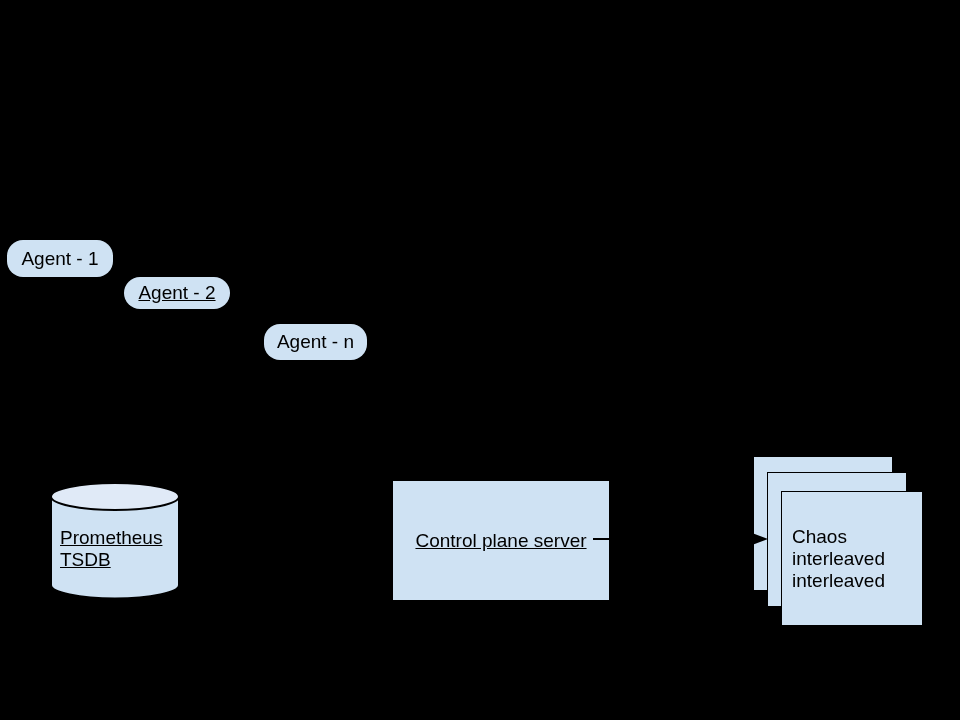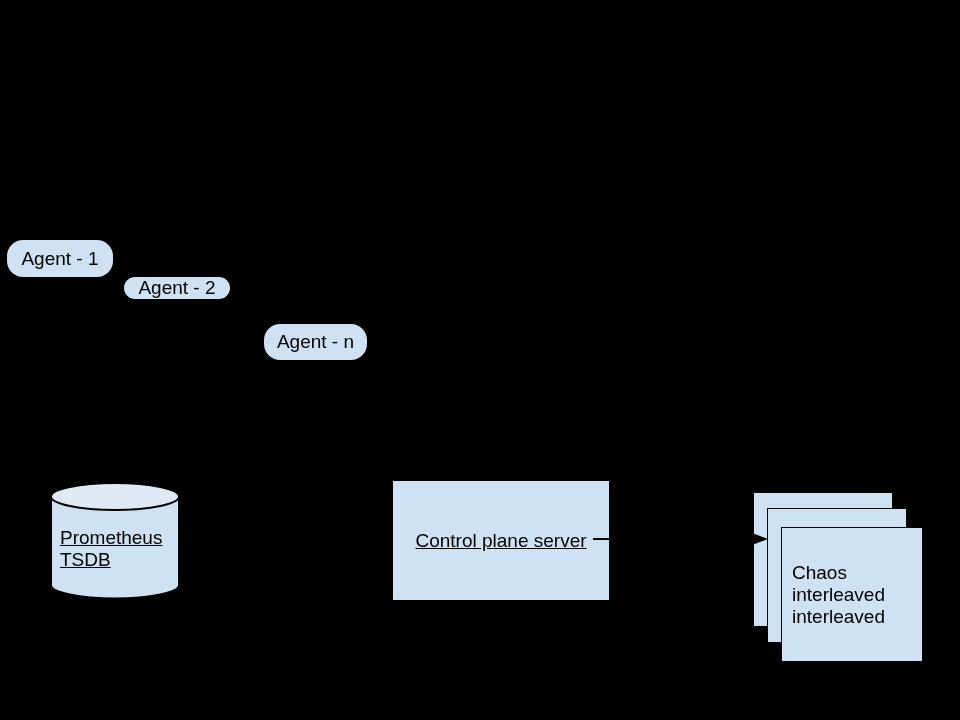--- a/index.html
+++ b/index.html
@@ -6,27 +6,26 @@
   .canvas{
     position:relative;width:960px;height:720px;background:#000;overflow:hidden;
     font-family:"Liberation Sans",sans-serif;color:#000;
   }
   .node{
     position:absolute;background:#cfe2f3;display:flex;align-items:center;justify-content:center;
     font-size:19px;line-height:22px;box-sizing:border-box;
   }
   .agent{border-radius:16px;}
   #agent-1{left:7px;top:240px;width:106px;height:37px;}
-  #agent-2{left:124px;top:277px;width:106px;height:22px;}
+  #agent-2{left:124px;top:277px;width:106px;height:32px;text-decoration:underline;}
   #agent-n{left:264px;top:324px;width:103px;height:36px;}
   #control-plane{left:393px;top:481px;width:216px;height:119px;flex-direction:row;text-align:center;text-decoration:underline;}
   .card{
     position:absolute;width:140px;height:135px;background:#cfe2f3;border:1.5px solid #000;
     box-sizing:border-box;
-    margin-top:36px;
   }
   #card-back{left:753px;top:456px;z-index:1;}
   #card-middle{left:767px;top:472px;z-index:2;}
   #card-front{
     left:781px;top:491px;width:142px;z-index:3;
     display:flex;flex-direction:column;justify-content:center;align-items:flex-start;
     padding-left:10px;font-size:19px;line-height:22px;
   }
   #shape-layer{position:absolute;left:0;top:0;width:960px;height:720px;z-index:4;pointer-events:none;}
   #prometheus-label{

